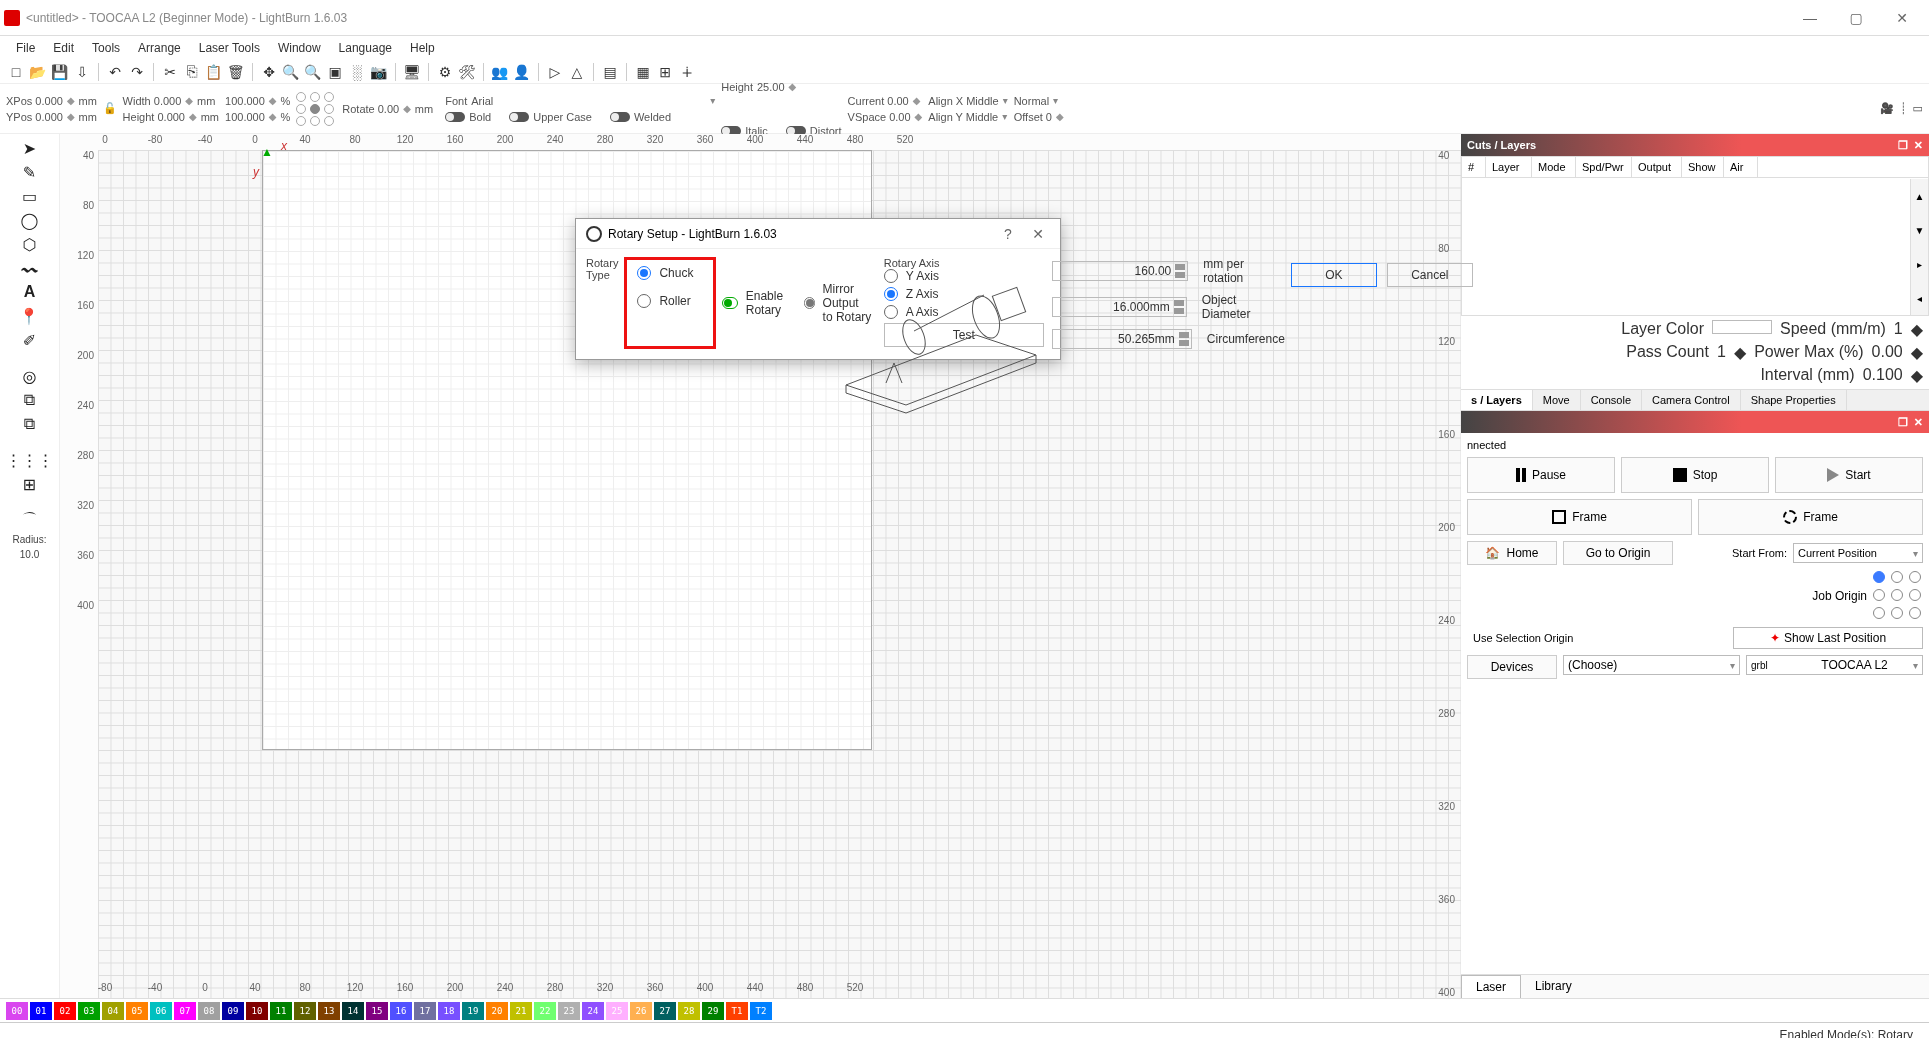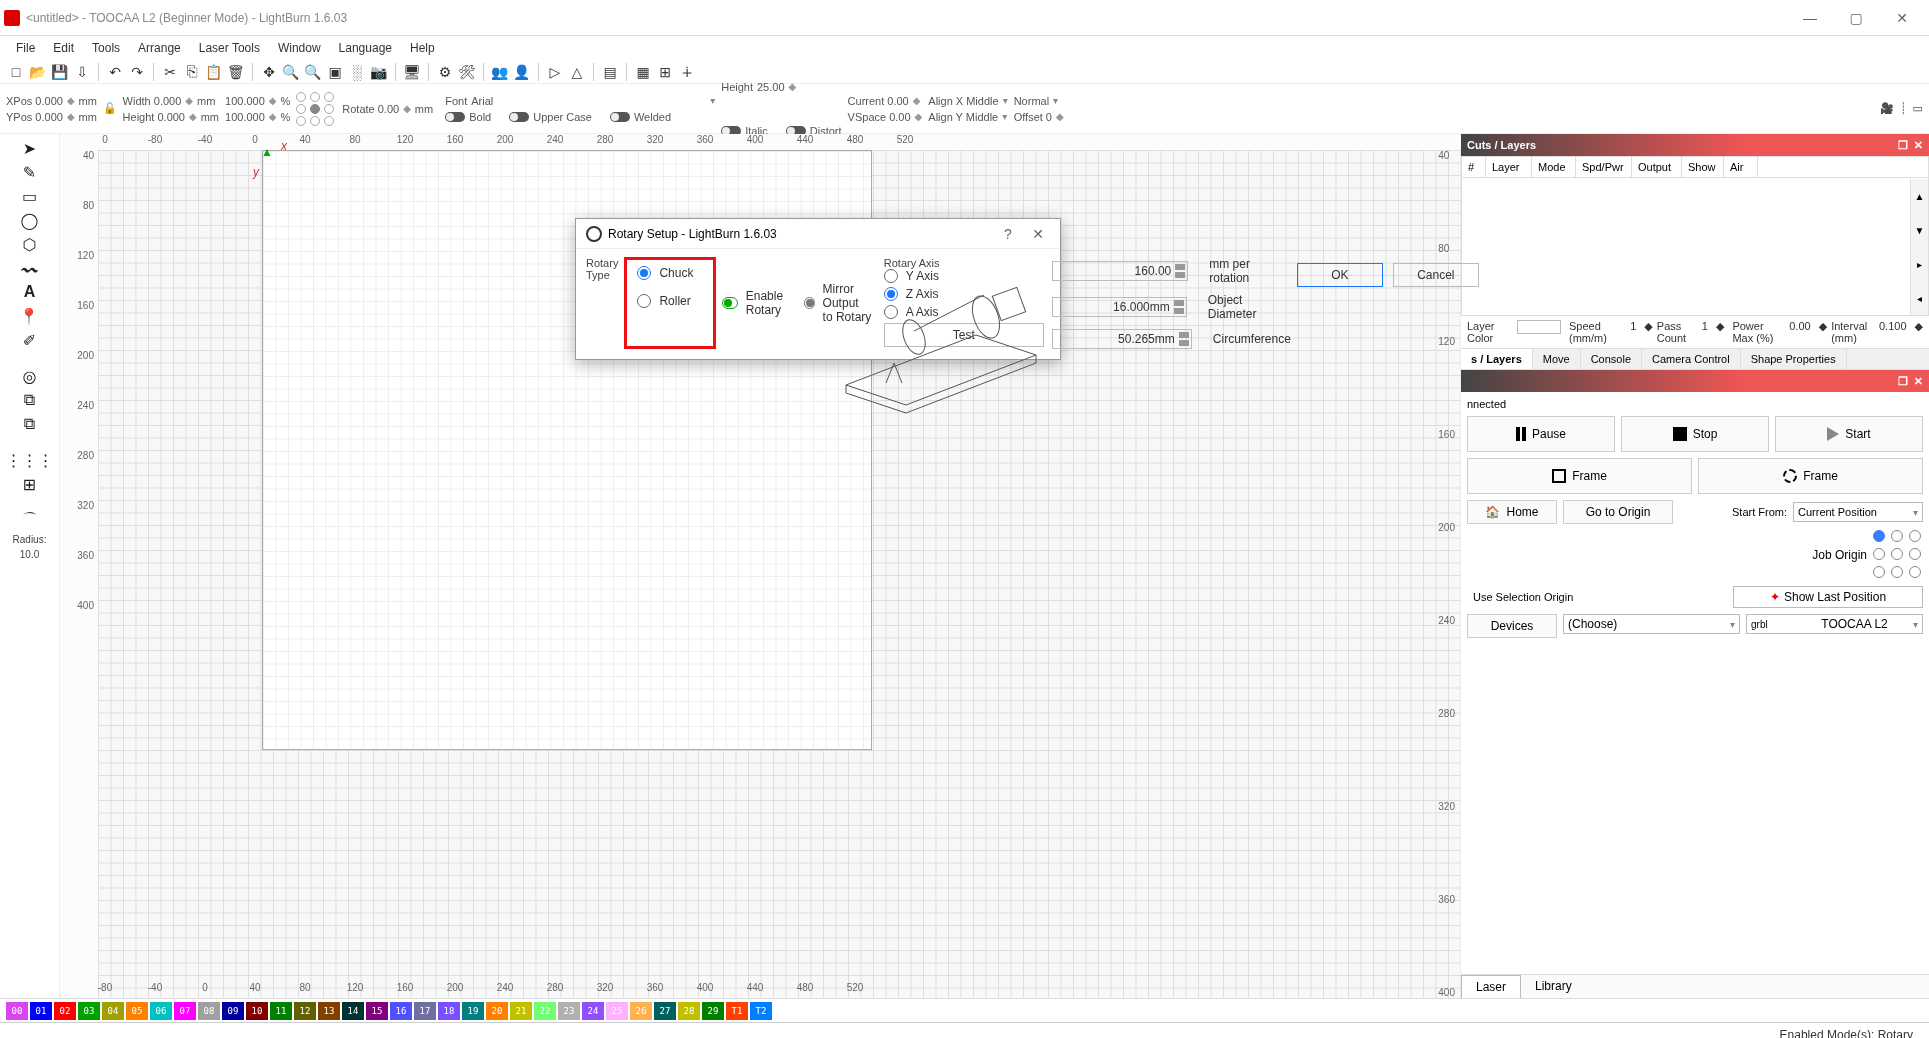--- a/index.html
+++ b/index.html
@@ -51,21 +51,21 @@
 .origin-mark { position:absolute; top:-6px; left:-2px; font-size:12px; color:#0a0; }
 
 
 .right-panels { width: 468px; background: #fafafa; display:flex; flex-direction:column; }
 .panel-titlebar { height: 22px; background: linear-gradient(90deg,#444 0%, #e55 60%); color:#fff; font-size:11px; display:flex; align-items:center; padding:0 6px; font-weight:bold; justify-content:space-between;}
 .panel-titlebar .pt-ctrls span{ margin-left:6px; font-size:11px; }
 .cuts-body { height: 160px; background:#fff; border:1px solid #ddd; margin:0 0 0 0; position:relative;}
 .cuts-head { display:flex; border-bottom:1px solid #ddd; font-size:11px; }
 .cuts-head span { padding: 4px 6px; border-right:1px solid #ddd; }
 .cuts-arrows { position:absolute; right:0; top:22px; bottom:0; width:18px; border-left:1px solid #ddd; display:flex;flex-direction:column;justify-content:space-around; font-size:10px; align-items:center; background:#f4f4f4;}
-.cuts-settings { font-size:11px; font-family: Consolas, monospace; color:#333; padding:4px 6px; display:flex; gap:4px; background:#fff;}
+.cuts-settings { font-size:16px; font-family: Consolas, monospace; color:#333; padding:4px 6px; display:flex; flex-direction:column; gap:4px; background:#fff;}
 .cuts-settings .line{display:flex; justify-content:flex-end; gap:8px;}
 .cuts-settings .box{border:1px solid #bbb; width:60px; height:14px;}
 
 .tabs-row { display:flex; border-top:1px solid #ddd; border-bottom:1px solid #ddd; background:#f0f0f0; font-size:11px; }
 .tabs-row span { padding:4px 10px; border-right:1px solid #ddd; }
 .tabs-row span.active{ background:#fff; font-weight:bold;}
 
 .laser-panel { background:#fff; padding: 6px; display:flex; flex-direction:column; gap:6px; flex:1;}
 .laser-row { display:flex; gap:6px; }
 .laser-btn{ flex:1; height:36px; border:1px solid #ccc; background:#fafafa; display:flex; align-items:center; justify-content:center; gap:6px; font-size:12px; font-family:Consolas,monospace;}
@@ -104,21 +104,21 @@
 .radio-row .rcirc{width:14px;height:14px;border:1px solid #666;border-radius:50%;display:inline-flex;align-items:center;justify-content:center;}
 .radio-row .rcirc.on::after{content:'';width:8px;height:8px;border-radius:50%;background:#1976ff;}
 .radio-row .rcirc.on{border-color:#1976ff;}
 .toggle-row{display:flex;align-items:center;gap:8px;}
 .toggle{width:24px;height:12px;border:1px solid #666;border-radius:7px;position:relative;background:#fff;}
 .toggle.green{border-color:#0a0;} .toggle.green::after{content:'';position:absolute;width:8px;height:8px;border-radius:4px;background:#0a0;top:1px;left:1px;}
 .toggle.off::after{content:'';position:absolute;width:8px;height:8px;border-radius:4px;background:#777;top:1px;left:1px;}
 .toggle.off{border-color:#777;}
 .dlg-img{position:absolute; right:14px; top:46px; width:210px; height:150px;}
 .dlg-axis-group{display:flex;flex-direction:column;gap:4px;}
-.dlg-right-spin{display:flex;align-items:center;gap:21px;justify-content:space-between;}
+.dlg-right-spin{display:flex;align-items:center;gap:15px;justify-content:space-between;}
 .dlg-right-spin .spfield{width:140px;height:20px;border:1px solid #bbb;text-align:right;padding-right:16px;line-height:18px;position:relative;}
 .dlg-right-spin .spfield::after{content:'';position:absolute;right:2px;top:2px;width:10px;height:14px;background:linear-gradient(#999 40%,transparent 40%,transparent 60%,#999 60%);}
 .dlg-cols{display:flex;gap:8px;}
 .dlg-cols .left-col{flex:0 0 160px;}
 .dlg-cols .right-col{flex:1; display:flex;flex-direction:column;gap:8px;}
 .dlg-test{width:160px;height:24px;border:1px solid #bbb;display:flex;align-items:center;justify-content:center;}
 .dlg-buttons{display:flex;justify-content:flex-end;gap:10px;padding-top:6px;}
 .dlg-buttons .btn{width:86px;height:24px;border:1px solid #bbb;display:flex;align-items:center;justify-content:center;}
 .dlg-buttons .btn.primary{border-color:#1976ff;color:#333;}
 

